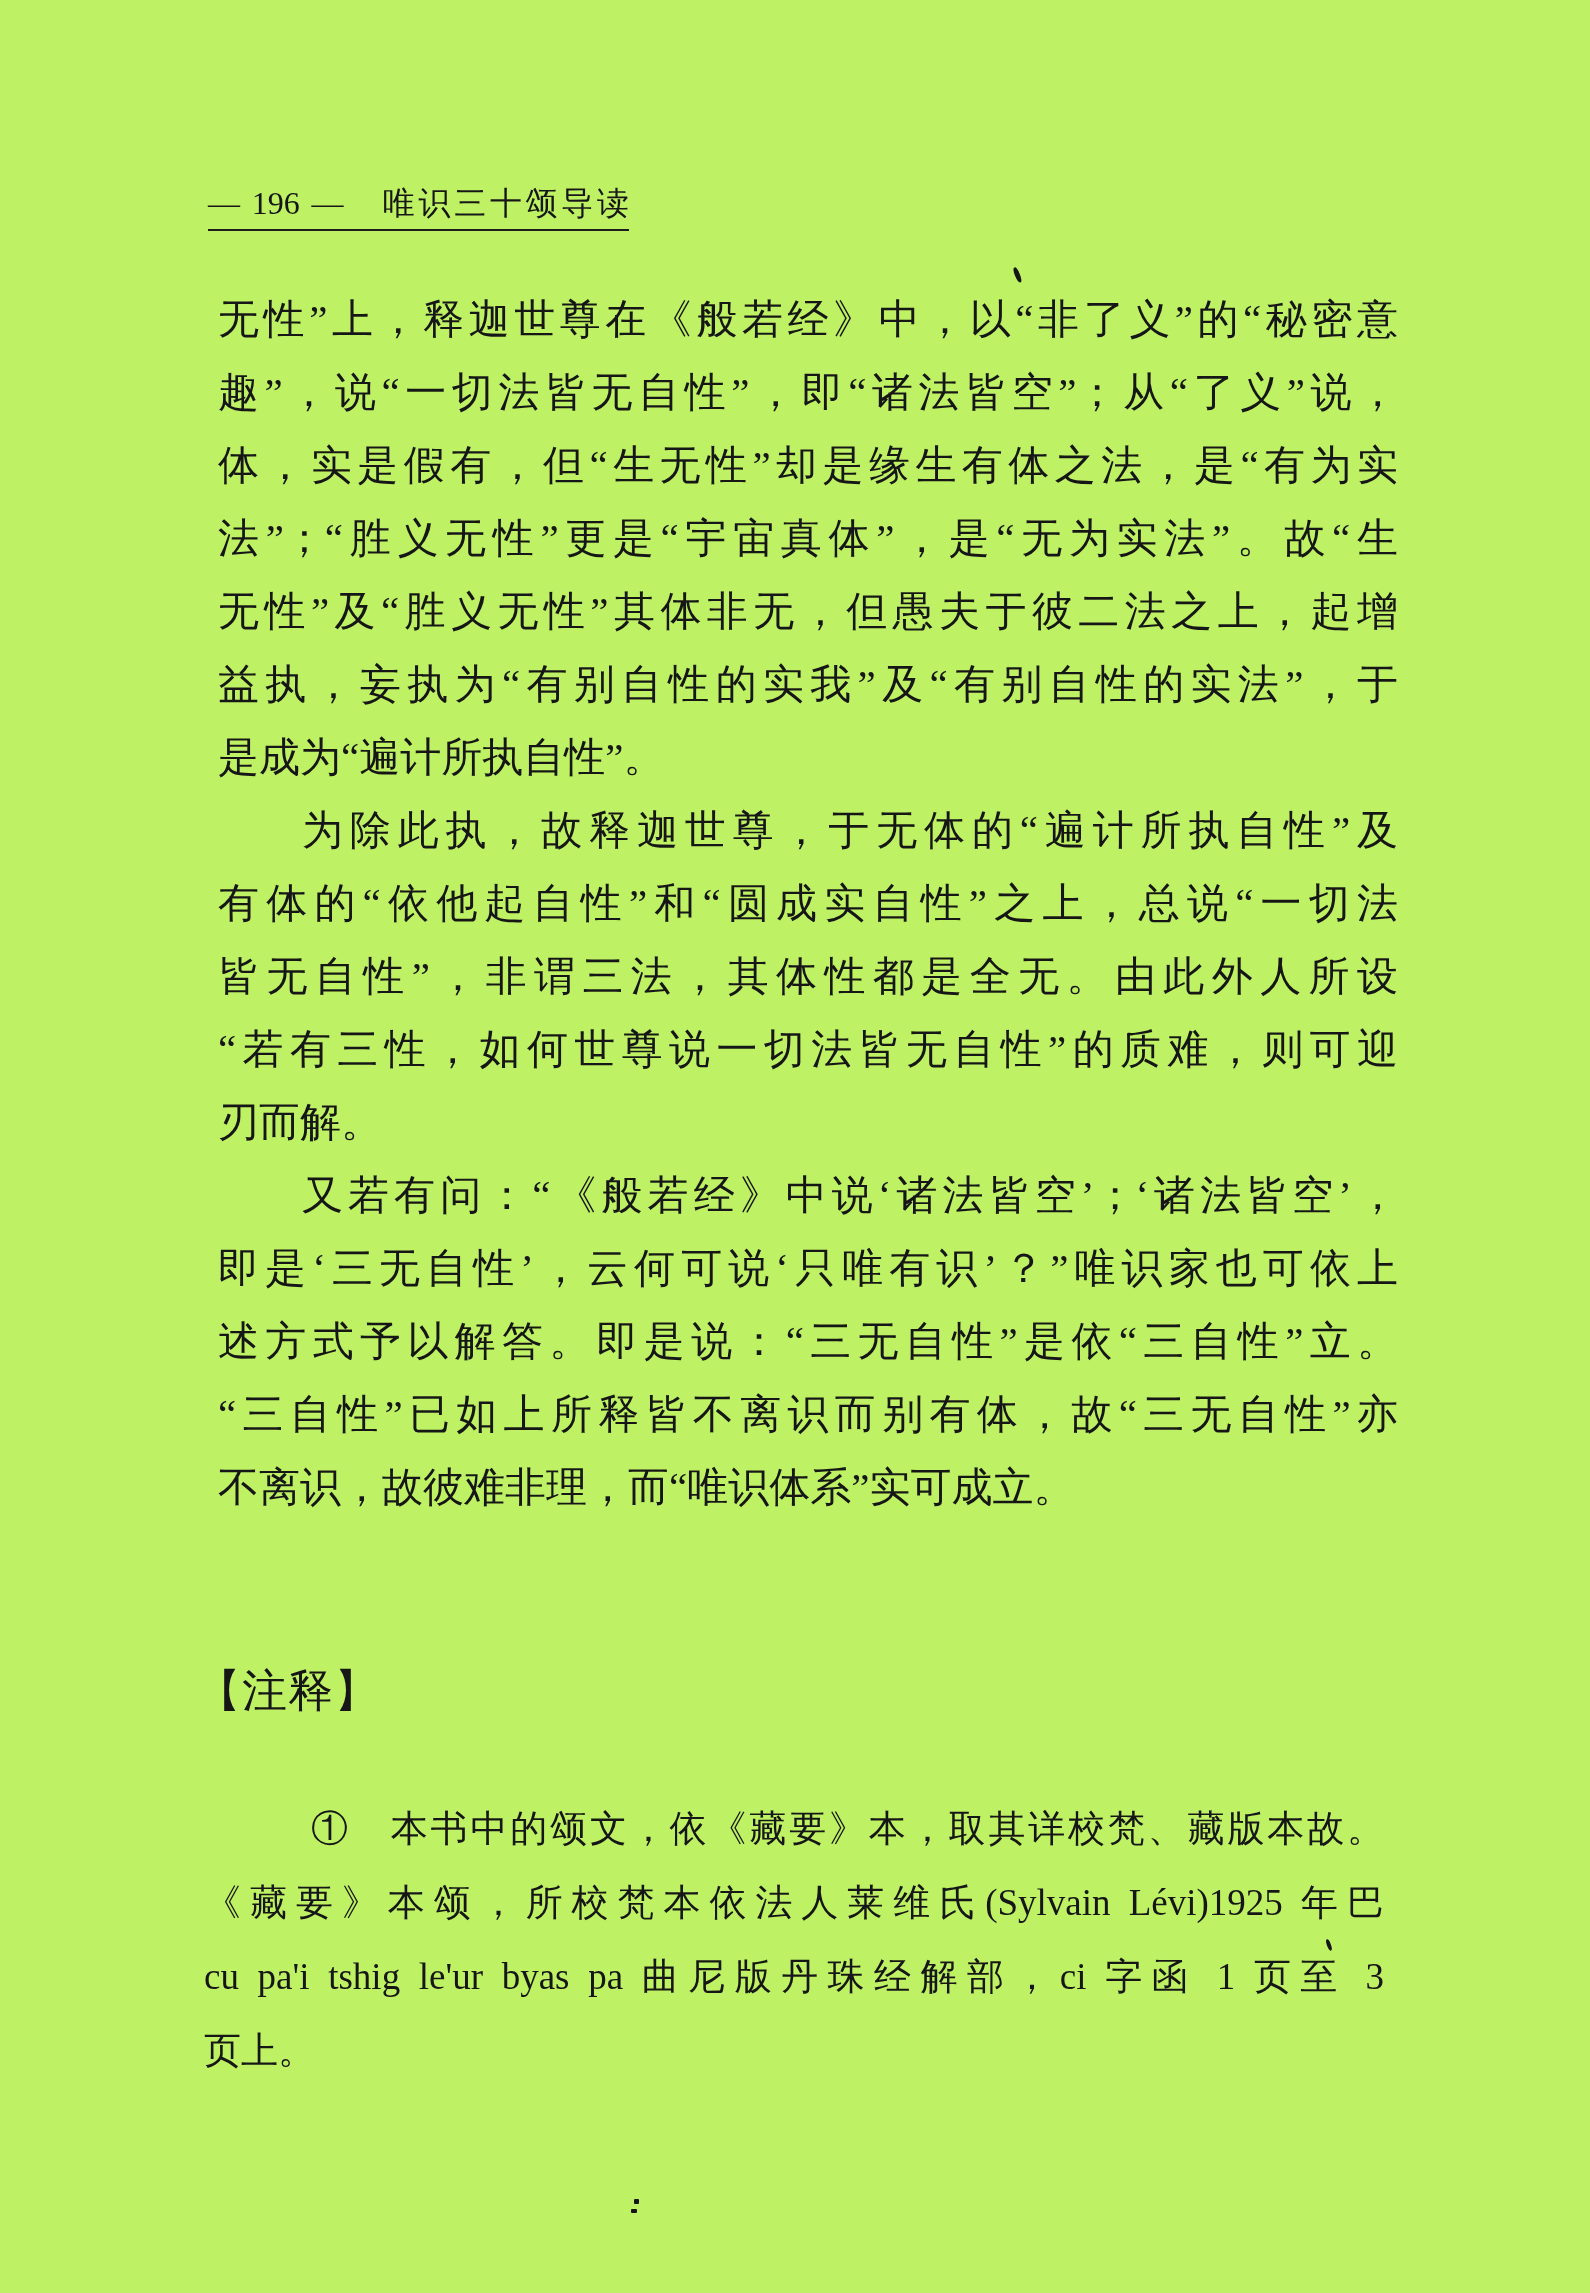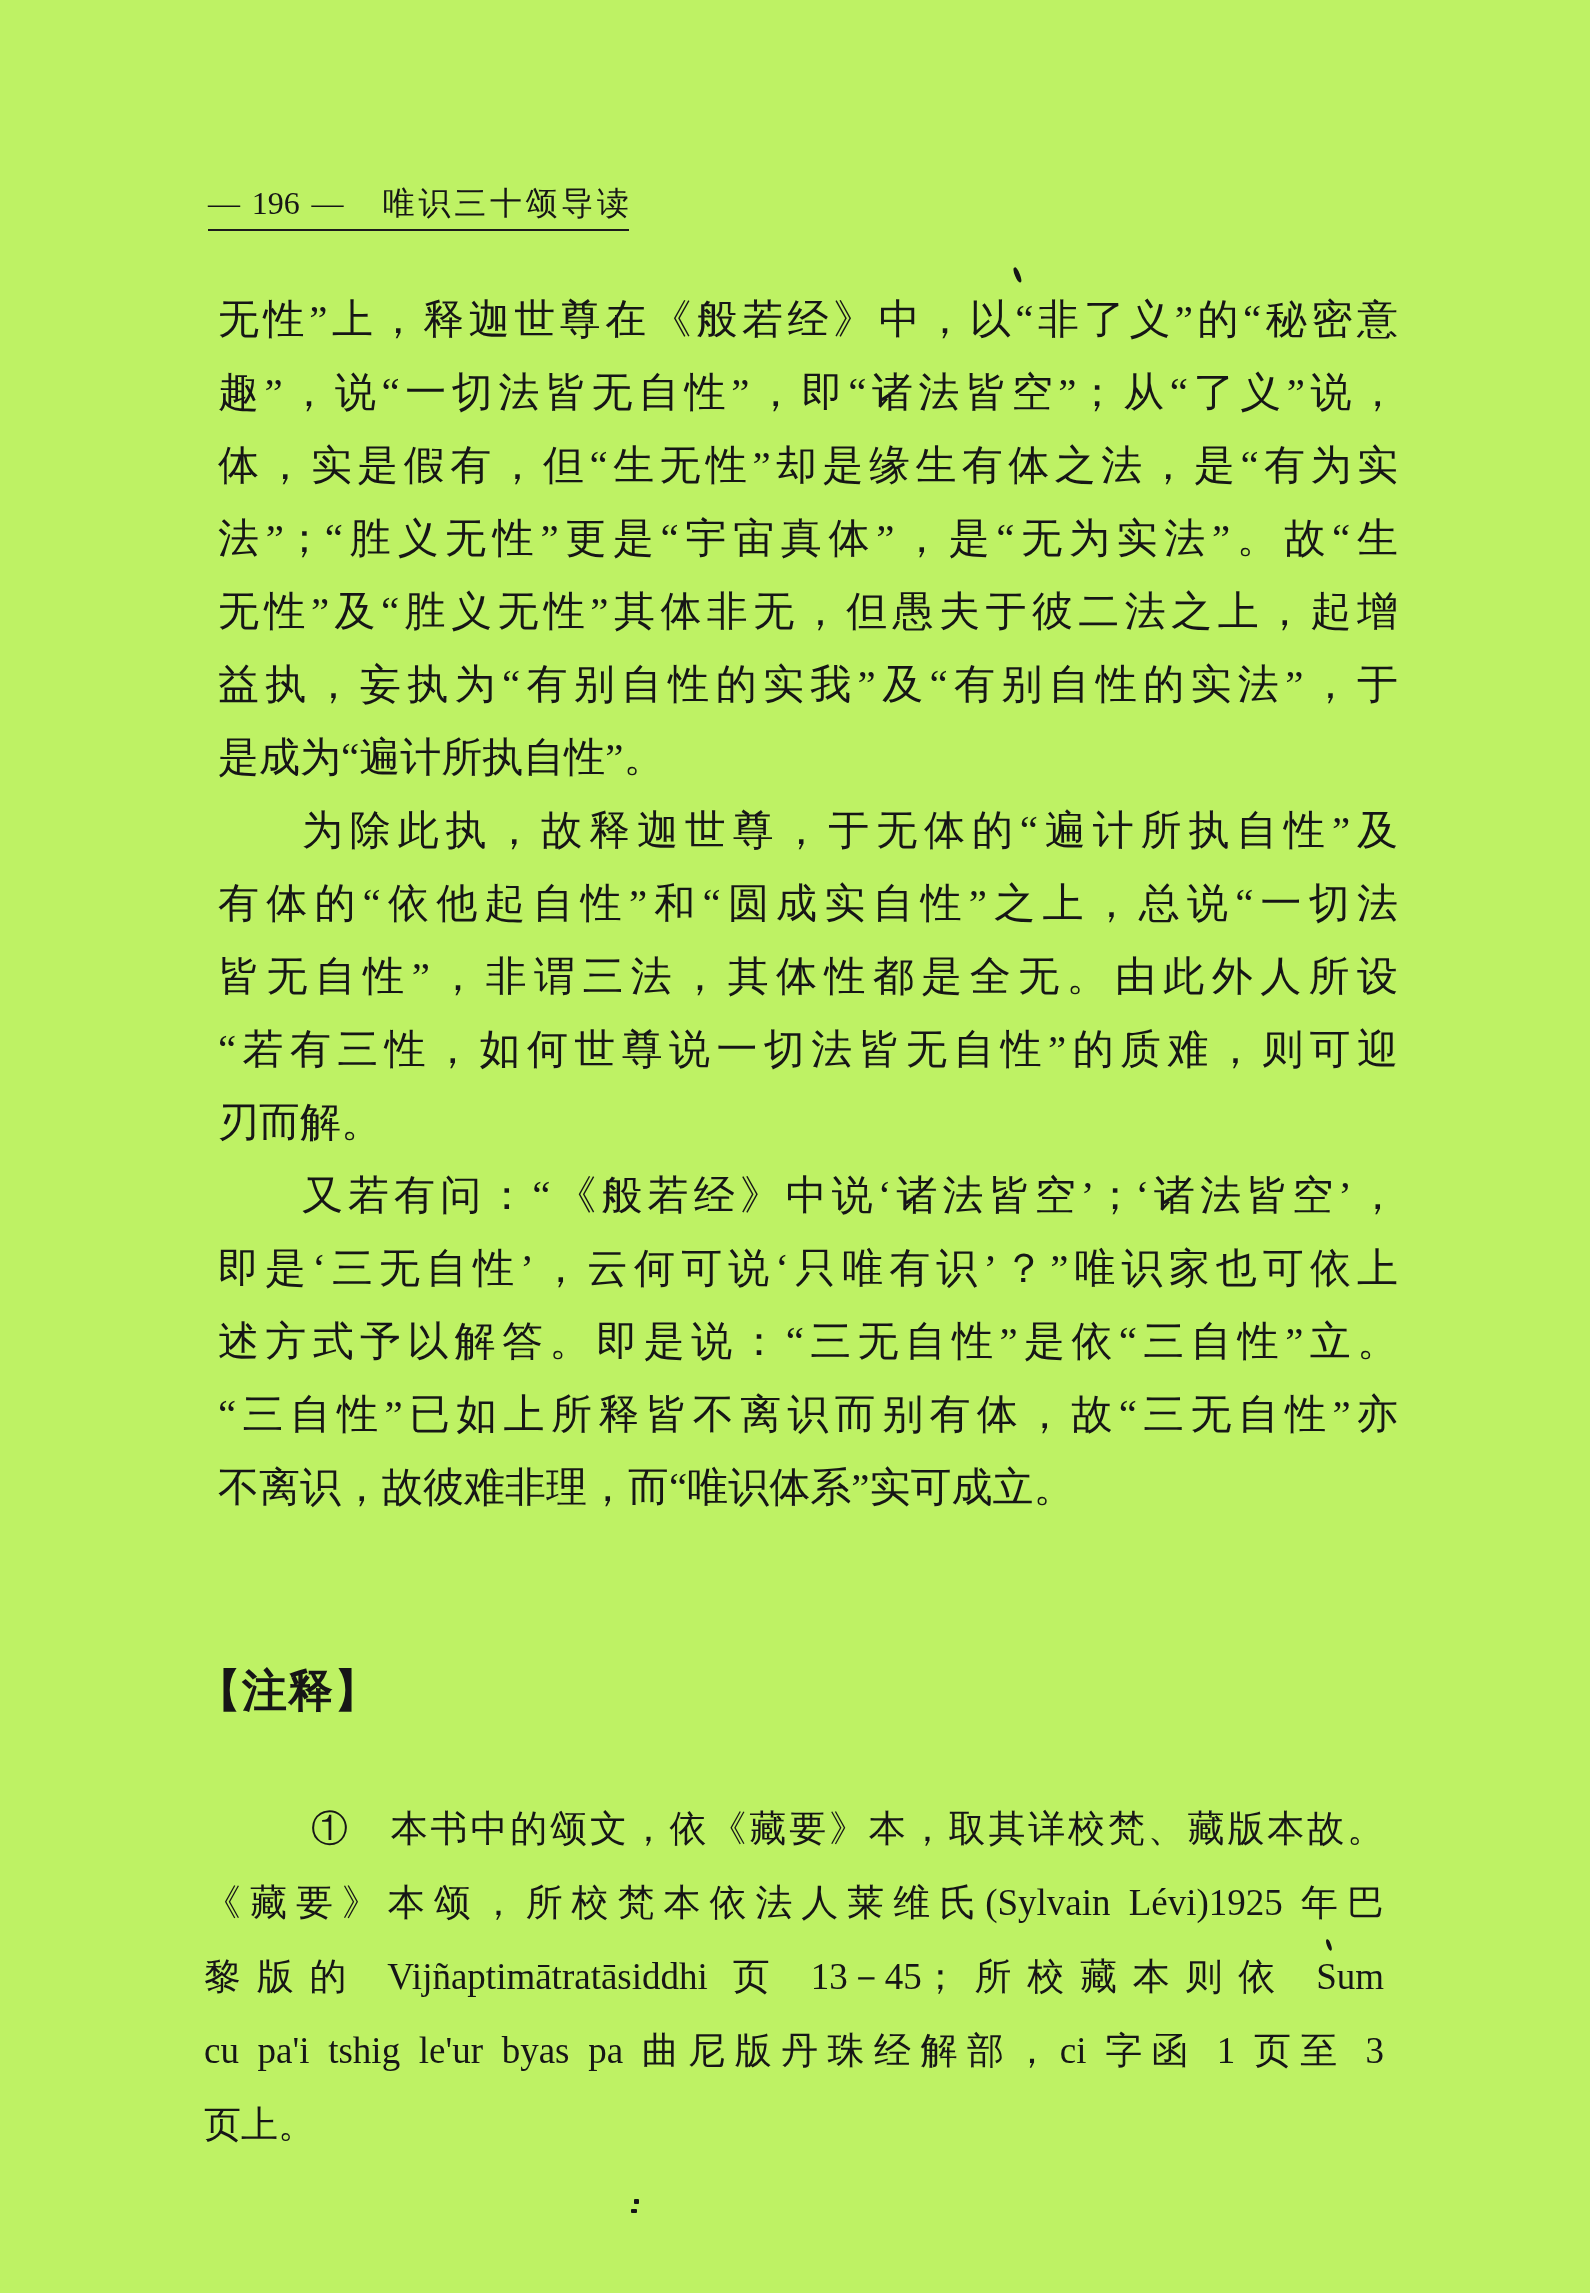--- a/index.html
+++ b/index.html
@@ -51,21 +51,21 @@
   }
   .bline.short { text-align-last: left; }
   .bline.indent { text-indent: 84px; }
 
   
   .notes-title {
     position: absolute;
     left: 196px;
     top: 1661px;
     font-size: 45px;
-    font-weight: bold;
+    font-weight: normal;
     letter-spacing: 1px;
   }
   .footnotes {
     position: absolute;
     left: 204px;
     top: 1792px;
     width: 1180px;
     font-size: 37px;
     line-height: 74px;
   }
@@ -124,21 +124,20 @@
     <div class="bline">述方式予以解答。即是说：“三无自性”是依“三自性”立。</div>
     <div class="bline">“三自性”已如上所释皆不离识而别有体，故“三无自性”亦</div>
     <div class="bline short">不离识，故彼难非理，而“唯识体系”实可成立。</div>
   </div>
 
   <div class="notes-title">【注释】</div>
 
   <div class="footnotes">
     <div class="fline indent">①　本书中的颂文，依《藏要》本，取其详校梵、藏版本故。</div>
     <div class="fline">《藏要》本颂，所校梵本依法人莱维氏(Sylvain Lévi)1925 年巴</div>
-    <div class="fline">黎版的 Vijñaptimātratāsiddhi 页 13－45；所校藏本则依 Sum</div>
     <div class="fline">cu pa'i tshig le'ur byas pa 曲尼版丹珠经解部，ci 字函 1 页至 3</div>
     <div class="fline short">页上。</div>
   </div>
 
   <div class="artifact tick1"></div>
   <div class="artifact tick2"></div>
   <div class="dot a"></div>
   <div class="dot b"></div>
 
 </div>

